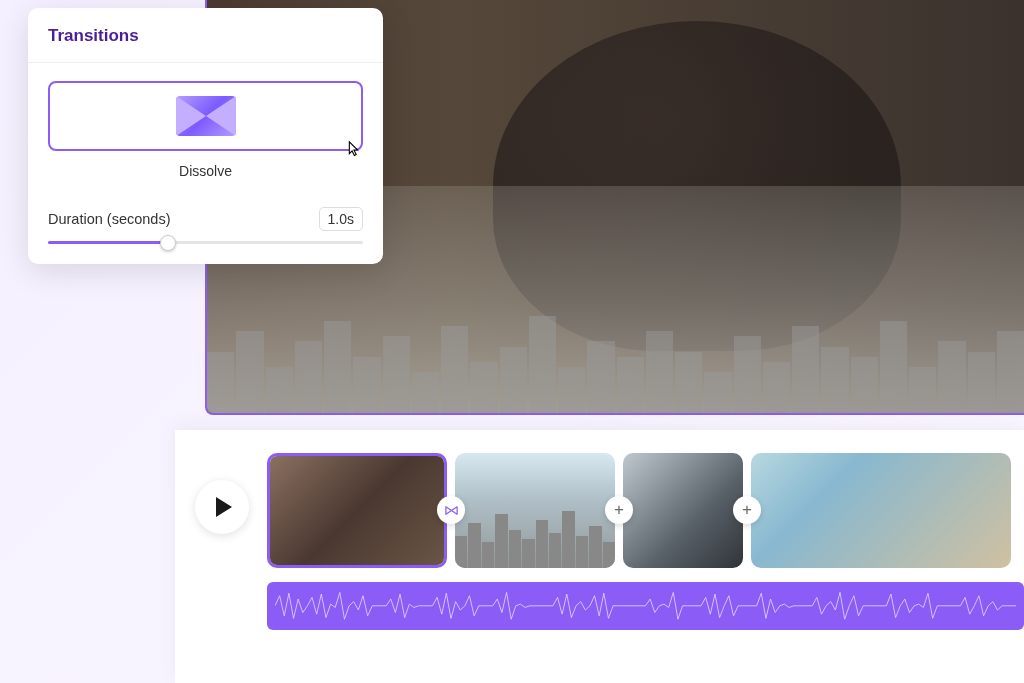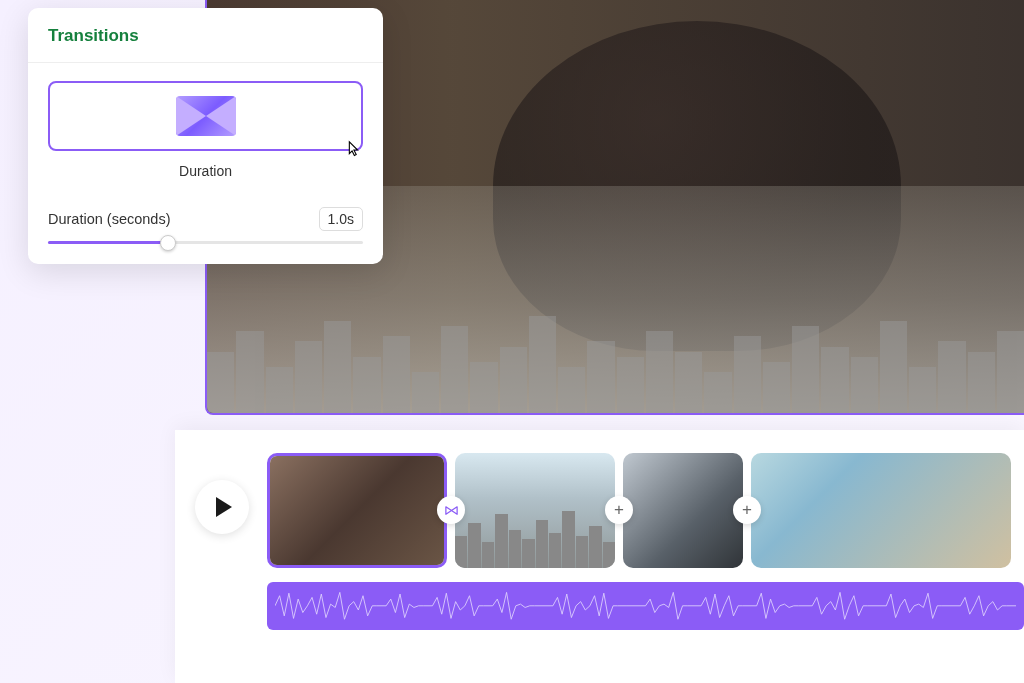--- a/index.html
+++ b/index.html
@@ -79,21 +79,21 @@
       width: 355px;
       background: white;
       border-radius: 10px;
       box-shadow: 0 8px 32px rgba(0,0,0,0.12);
       padding: 18px 20px 20px;
       z-index: 10;
     }
     .panel-title {
       font-size: 17px;
       font-weight: 600;
-      color: #15803d;
+      color: #4c1d95;
       margin-bottom: 16px;
     }
     .panel-divider {
       border: none;
       border-top: 1px solid #eee;
       margin: 0 -20px 18px;
     }
     .transitions-grid {
       display: flex;
       gap: 12px;
@@ -402,21 +402,21 @@
   <div class="transitions-grid">
 
 
     <div class="transition-item">
       <div class="transition-thumb selected">
         <div class="thumb-dissolve"></div>
         <svg class="cursor-pointer-icon" viewBox="0 0 24 24" fill="white" stroke="black" stroke-width="1.2">
           <path d="M8 3 L8 16 L11 13 L13.5 18 L15.5 17 L13 12 L17 12 Z"></path>
         </svg>
       </div>
-      <div class="transition-label">Duration</div>
+      <div class="transition-label">Dissolve</div>
     </div>
 
 
   </div>
 
   <div class="duration-row">
     <span class="duration-label">Duration (seconds)</span>
     <span class="duration-value">1.0s</span>
   </div>
   <div class="slider-track">

